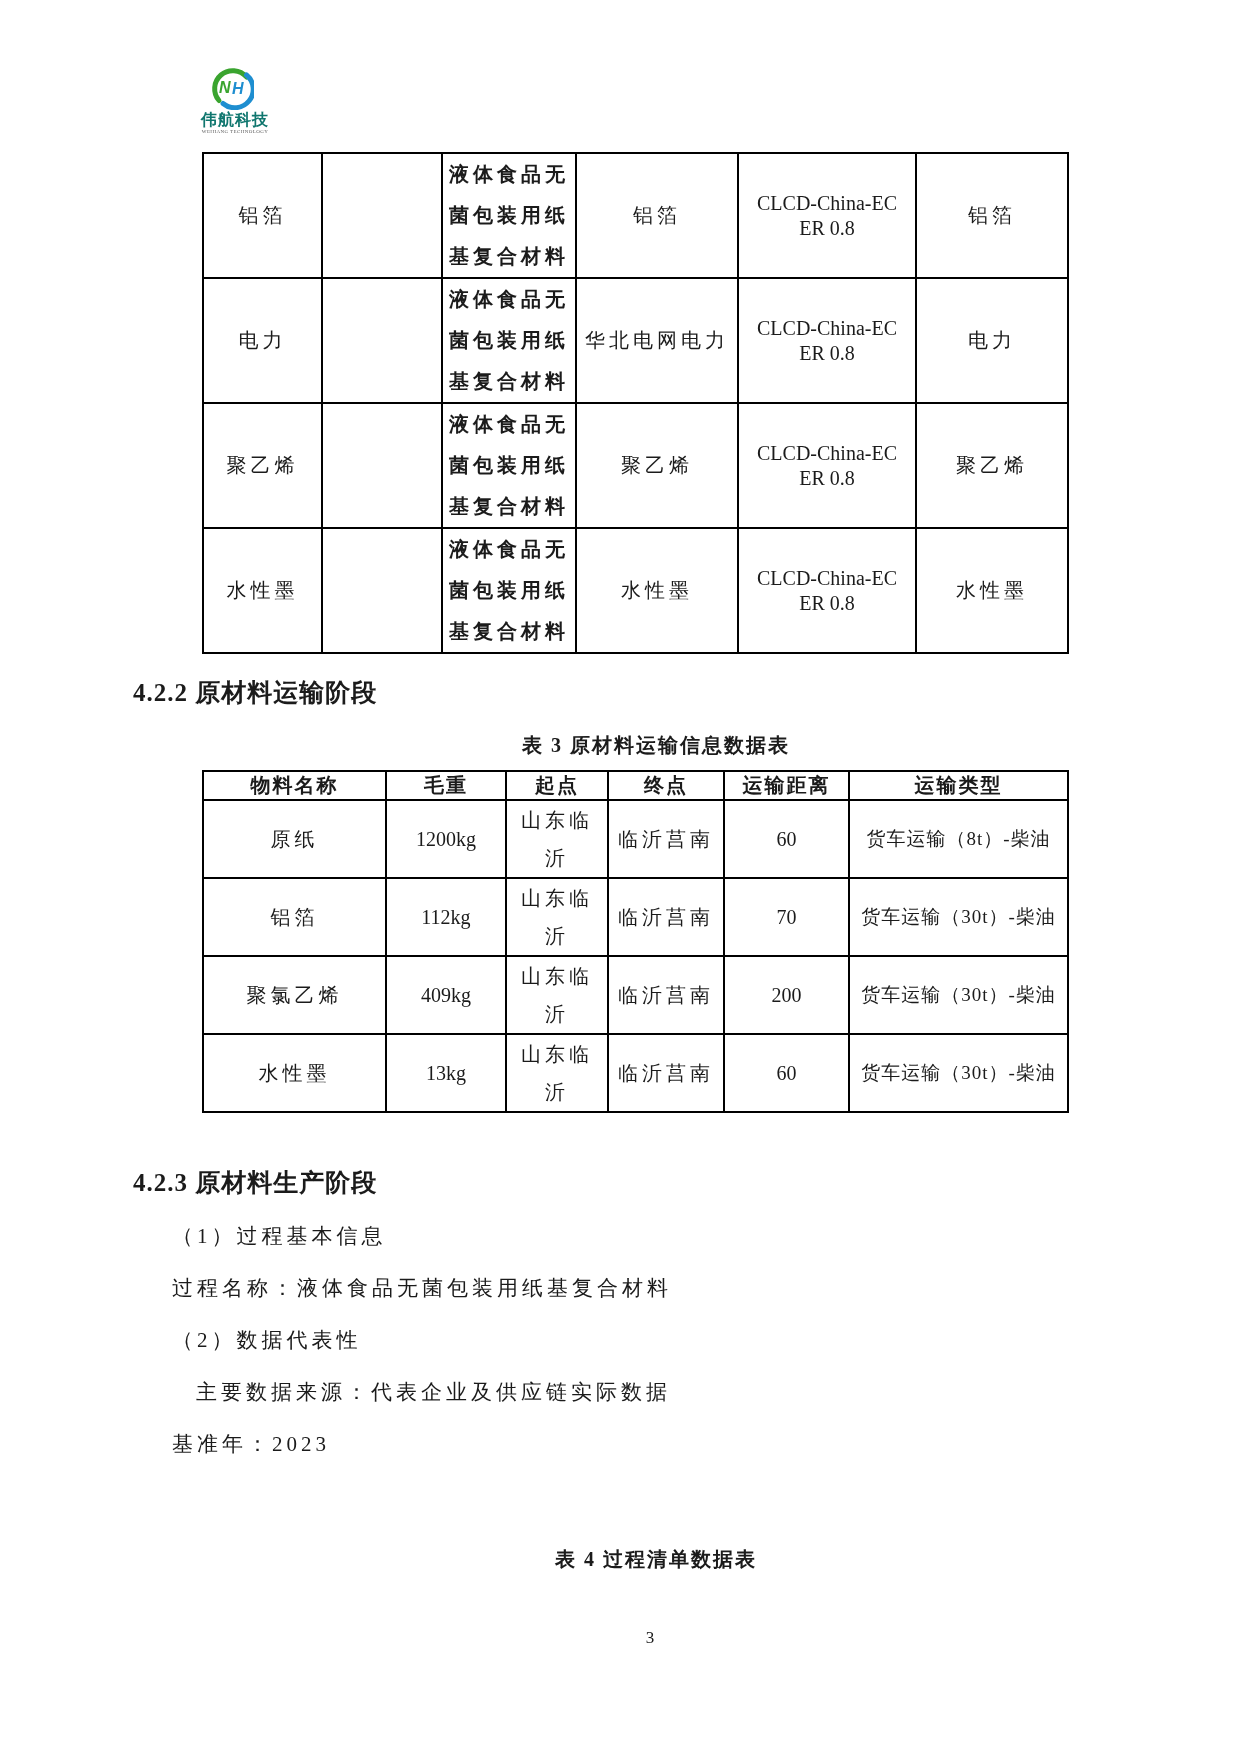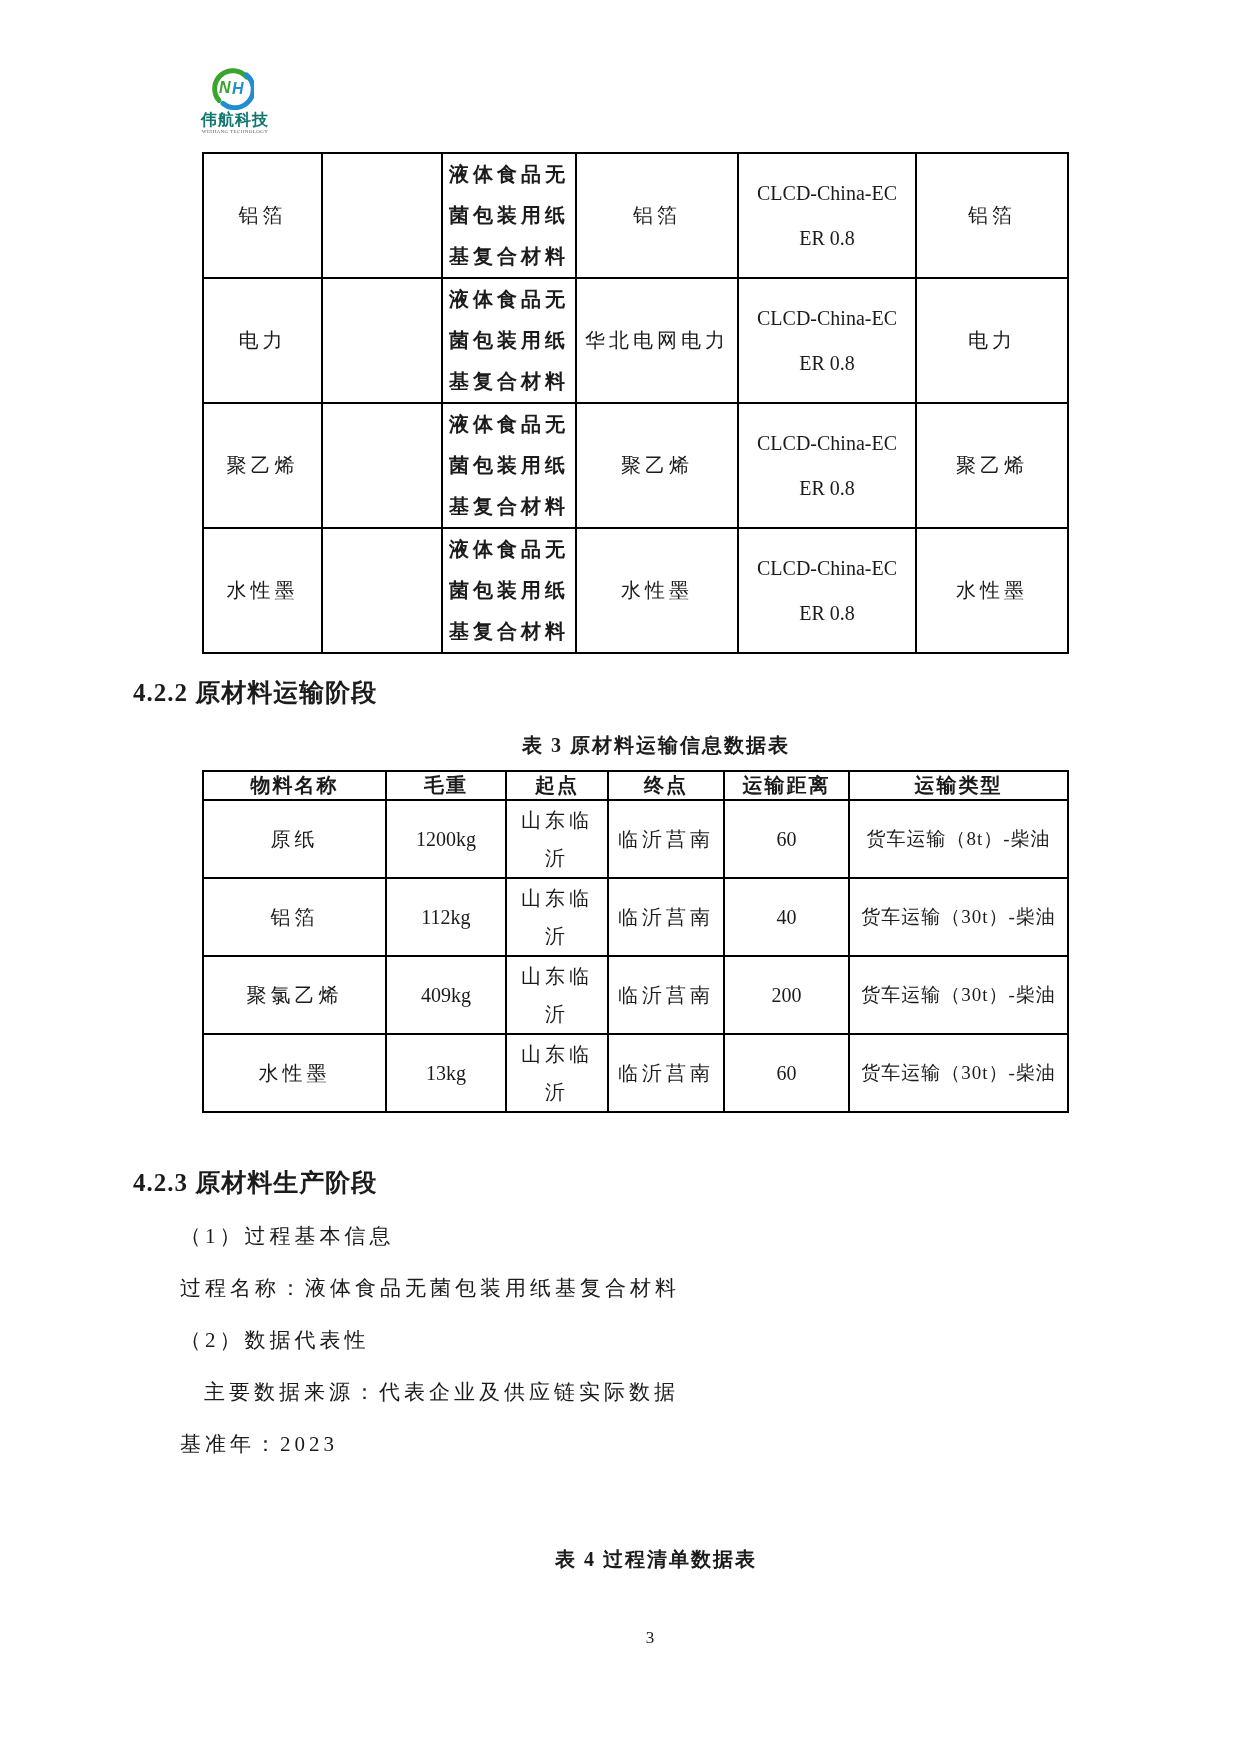--- a/index.html
+++ b/index.html
@@ -20,21 +20,21 @@
 
   
   table { position:absolute; border-collapse:collapse; table-layout:fixed; }
   td { border:2px solid #000; text-align:center; vertical-align:middle;
        font-size:20px; padding:0 6px; overflow:hidden; }
 
   #topTable { left:202px; top:152px; width:865px; }
   #topTable tr { height:125px; }
   #topTable td { line-height:41px; letter-spacing:4px; }
   #topTable td.c3 { padding:0 4px; word-break:break-all;font-weight:bold; }
-  #topTable td.c5 { letter-spacing:0; word-break:break-all; padding:4px 17px; line-height:45px;text-align:center; }
+  #topTable td.c5 { letter-spacing:0; word-break:break-all; padding:4px 17px; line-height:25px;text-align:center; }
 
   #table3 { left:202px; top:770px; width:865px; }
   #table3 tr.hdr  { height:27px; }
   #table3 tr.row  { height:62px; }
   #table3 td { line-height:38px; letter-spacing:4px; }
   #table3 tr.hdr td { font-weight:bold; line-height:normal; letter-spacing:2px; font-size:20px; }
   #table3 td.t3c2 { letter-spacing:0; }
   #table3 td.t3c3 { padding:0 12px; word-break:break-all;margin-left:35px; }
   #table3 td.t3c5 { letter-spacing:0; }
   #table3 td.t3c6 { white-space:nowrap; letter-spacing:1px; font-size:19px; padding:0 2px; }
@@ -43,21 +43,21 @@
   .sec-heading { position:absolute; left:133px; font-weight:bold; font-size:25px;
                  letter-spacing:1px; white-space:nowrap; }
   #h422 { top:676px; }
   #h423 { top:1166px; }
 
   .tbl-caption { position:absolute; left:202px; width:908px; text-align:center;
                  font-weight:bold; font-size:20px; letter-spacing:2px; }
   #cap3 { top:732px; }
   #cap4 { top:1546px; }
 
-  .bodyline { position:absolute; left:180px; font-size:21px; letter-spacing:4px;
+  .bodyline { position:absolute; left:172px; font-size:21px; letter-spacing:4px;
               white-space:nowrap; }
   #bl0 { top:1222px; }
   #bl1 { top:1274px; }
   #bl2 { top:1326px; }
   #bl3 { top:1378px;margin-left:24px; }
   #bl4 { top:1430px; }
 
   .page-num { position:absolute; left:202px; top:1628px; width:896px;
               text-align:center; font-size:17px; }
 </style>
@@ -149,21 +149,21 @@
       <td class="t3c3">山东临沂</td>
       <td>临沂莒南</td>
       <td class="t3c5">60</td>
       <td class="t3c6">货车运输（8t）-柴油</td>
     </tr>
     <tr class="row">
       <td>铝箔</td>
       <td class="t3c2">112kg</td>
       <td class="t3c3">山东临沂</td>
       <td>临沂莒南</td>
-      <td class="t3c5">40</td>
+      <td class="t3c5">70</td>
       <td class="t3c6">货车运输（30t）-柴油</td>
     </tr>
     <tr class="row">
       <td>聚氯乙烯</td>
       <td class="t3c2">409kg</td>
       <td class="t3c3">山东临沂</td>
       <td>临沂莒南</td>
       <td class="t3c5">200</td>
       <td class="t3c6">货车运输（30t）-柴油</td>
     </tr>

